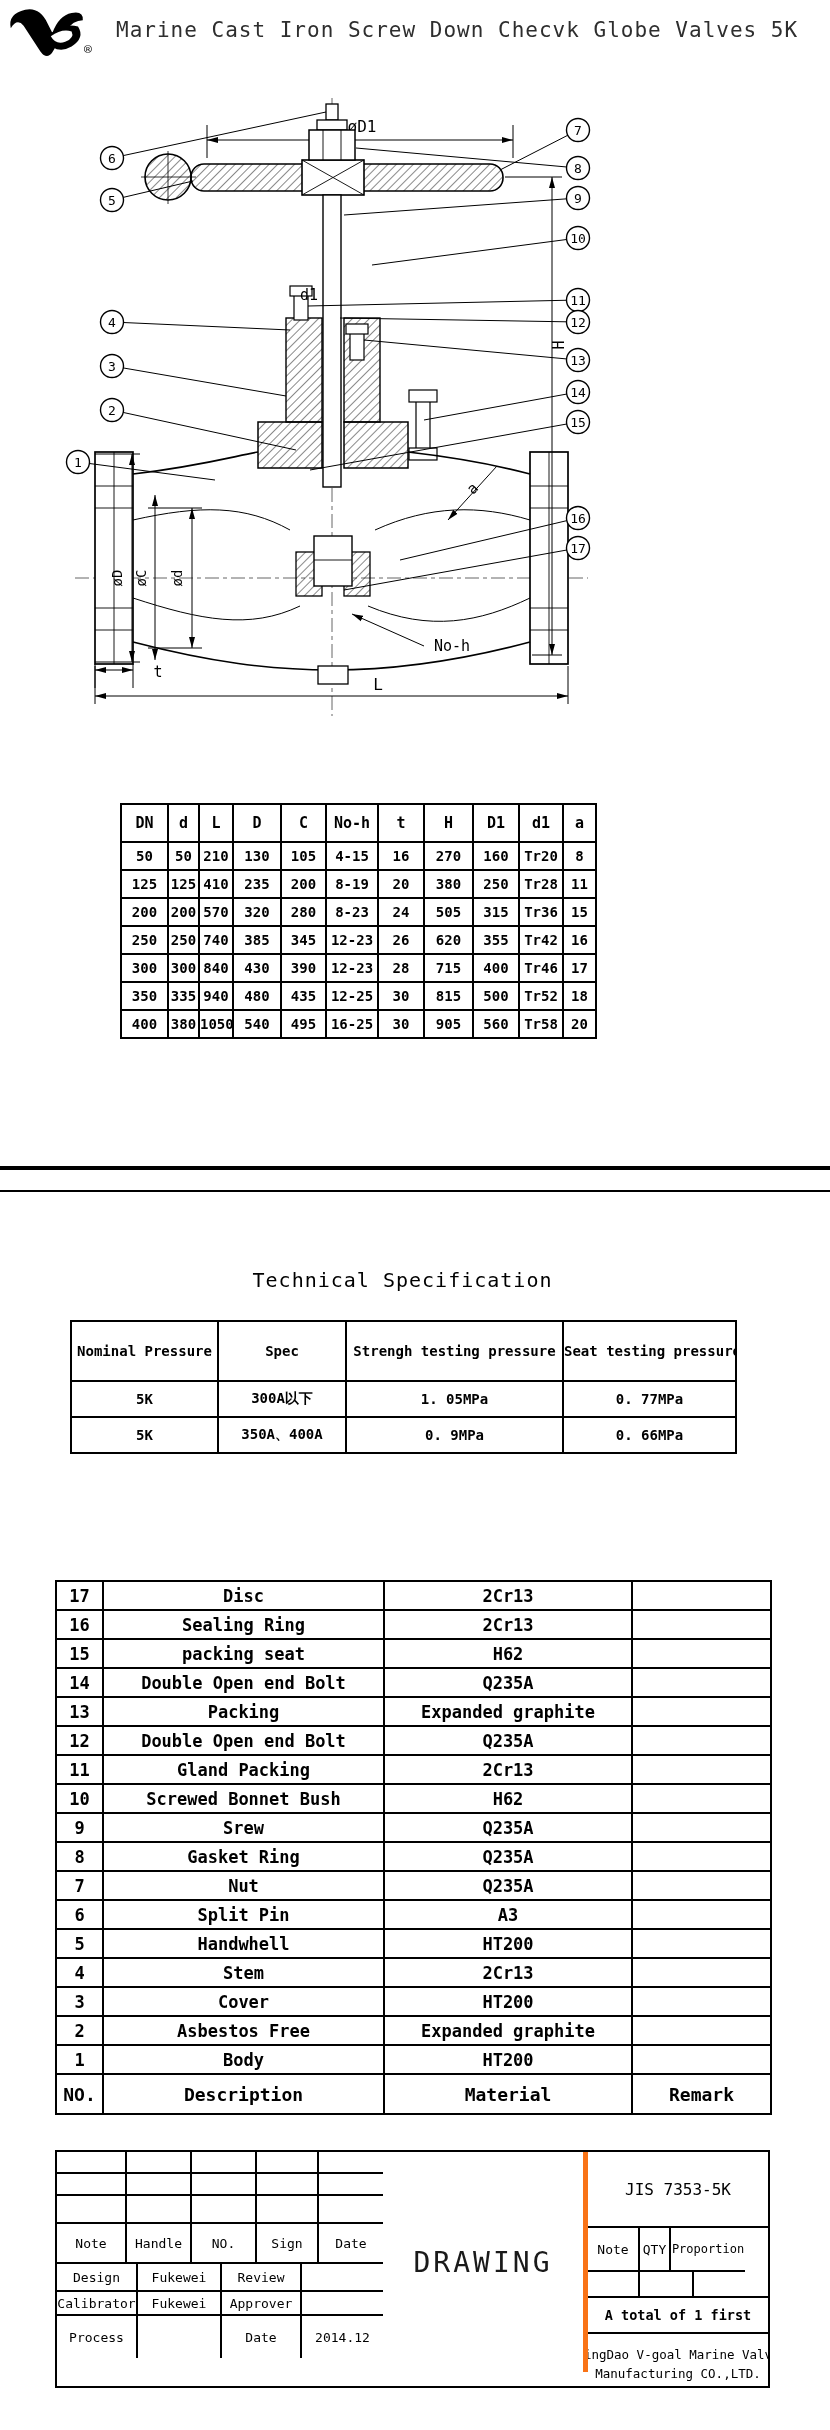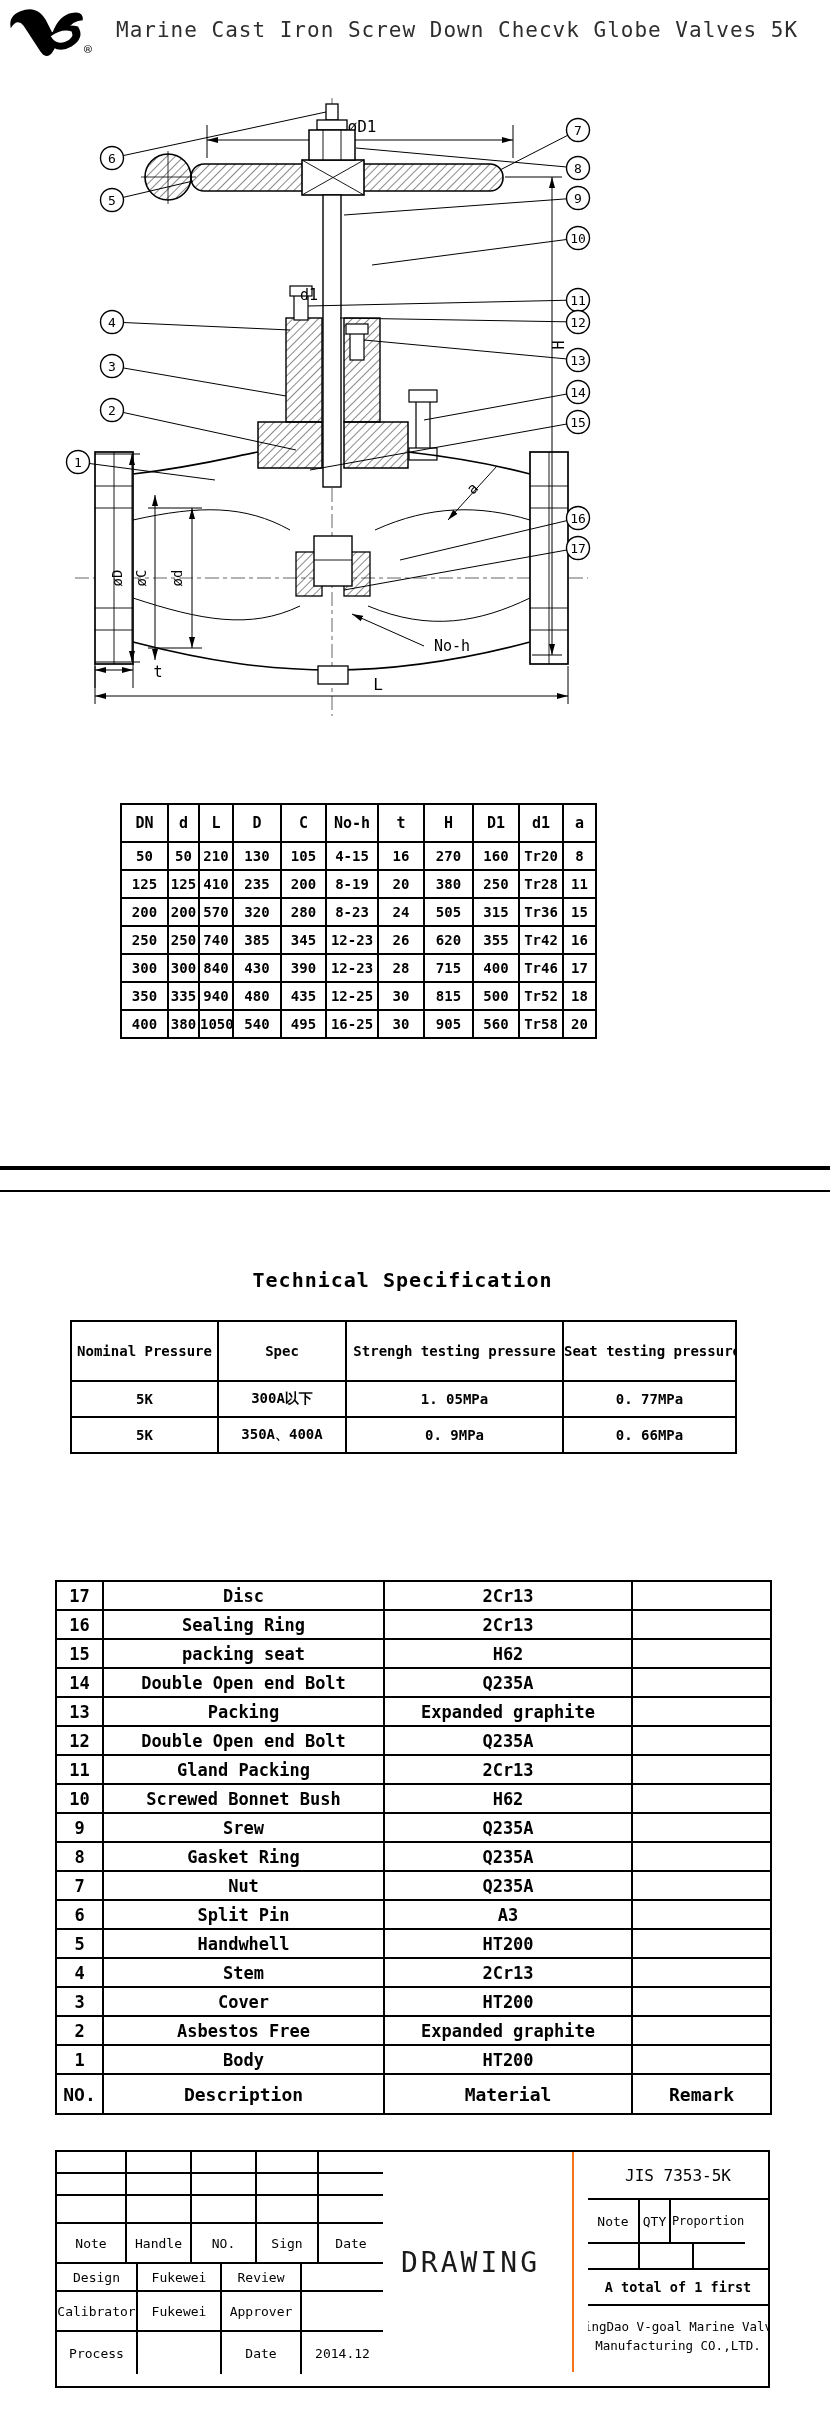--- a/index.html
+++ b/index.html
@@ -12,21 +12,21 @@
   table{border-collapse:collapse;table-layout:fixed;}
   td,th{border:2px solid #000;text-align:center;vertical-align:middle;padding:0;white-space:nowrap;overflow:hidden;font-weight:bold;}
   
   .dimtab{position:absolute;left:120px;top:803px;width:475px;font-size:14px;}
   .dimtab th{height:36px;font-size:15px;}
   .dimtab td{height:26px;}
   
   .rule1{position:absolute;left:0;top:1166px;width:830px;height:4px;background:#000;}
   .rule2{position:absolute;left:0;top:1190px;width:830px;height:2px;background:#000;}
   
-  .spec-title{position:absolute;left:70px;top:1268px;width:665px;text-align:center;font-size:20px;font-weight:bold;letter-spacing:1px;}
+  .spec-title{position:absolute;left:70px;top:1268px;width:665px;text-align:center;font-size:20px;font-weight:normal;letter-spacing:1px;}
   .spectab{position:absolute;left:70px;top:1320px;width:665px;font-size:14px;}
   .spectab th{height:58px;}
   .spectab td{height:34px;}
   
   .partstab{position:absolute;left:55px;top:1580px;width:715px;font-size:17px;}
   .partstab td{height:27px;}
   .partstab tr.parts-header td{height:38px;font-size:18px;}
   
   .tblock{position:absolute;left:55px;top:2150px;width:715px;height:238px;border:2px solid #000;box-sizing:border-box;font-size:13px;}
   .tb-row{display:flex;box-sizing:border-box;}
@@ -534,40 +534,40 @@
       <div class="tb-cell" style="width:65px">NO.</div>
       <div class="tb-cell" style="width:62px">Sign</div>
       <div class="tb-cell last" style="width:64px">Date</div>
     </div>
     <div class="tb-row" style="height:28px">
       <div class="tb-cell" style="width:81px">Design</div>
       <div class="tb-cell" style="width:84px">Fukewei</div>
       <div class="tb-cell" style="width:80px">Review</div>
       <div class="tb-cell last" style="width:81px"></div>
     </div>
-    <div class="tb-row" style="height:40px">
+    <div class="tb-row" style="height:24px">
       <div class="tb-cell" style="width:81px">Calibrator</div>
       <div class="tb-cell" style="width:84px">Fukewei</div>
       <div class="tb-cell" style="width:80px">Approver</div>
       <div class="tb-cell last" style="width:81px"></div>
     </div>
     <div class="tb-row lastrow" style="height:42px">
       <div class="tb-cell" style="width:81px">Process</div>
       <div class="tb-cell" style="width:84px"></div>
       <div class="tb-cell" style="width:80px">Date</div>
       <div class="tb-cell last" style="width:81px">2014.12</div>
     </div>
   </div>
 
-  <div class="abs" style="left:312px;top:0;width:205px;height:220px;border-right:2px solid #f97316;box-sizing:border-box;display:flex;align-items:center;justify-content:center">
+  <div class="abs" style="left:326px;top:0;width:205px;height:220px;border-right:5px solid #f97316;box-sizing:border-box;display:flex;align-items:center;justify-content:center">
     <span class="drawing-word">DRAWING</span>
   </div>
 
   <div class="abs" style="left:531px;top:0;width:180px;height:234px">
-    <div class="tb-row" style="height:48px">
+    <div class="tb-row" style="height:76px">
       <div class="tb-cell last" style="width:180px;font-size:16px">JIS 7353-5K</div>
     </div>
     <div class="tb-row" style="height:44px">
       <div class="tb-cell" style="width:52px">Note</div>
       <div class="tb-cell" style="width:31px">QTY</div>
       <div class="tb-cell last" style="width:74px;font-size:12px">Proportion</div>
     </div>
     <div class="tb-row" style="height:26px">
       <div class="tb-cell" style="width:52px"></div>
       <div class="tb-cell" style="width:54px"></div>

